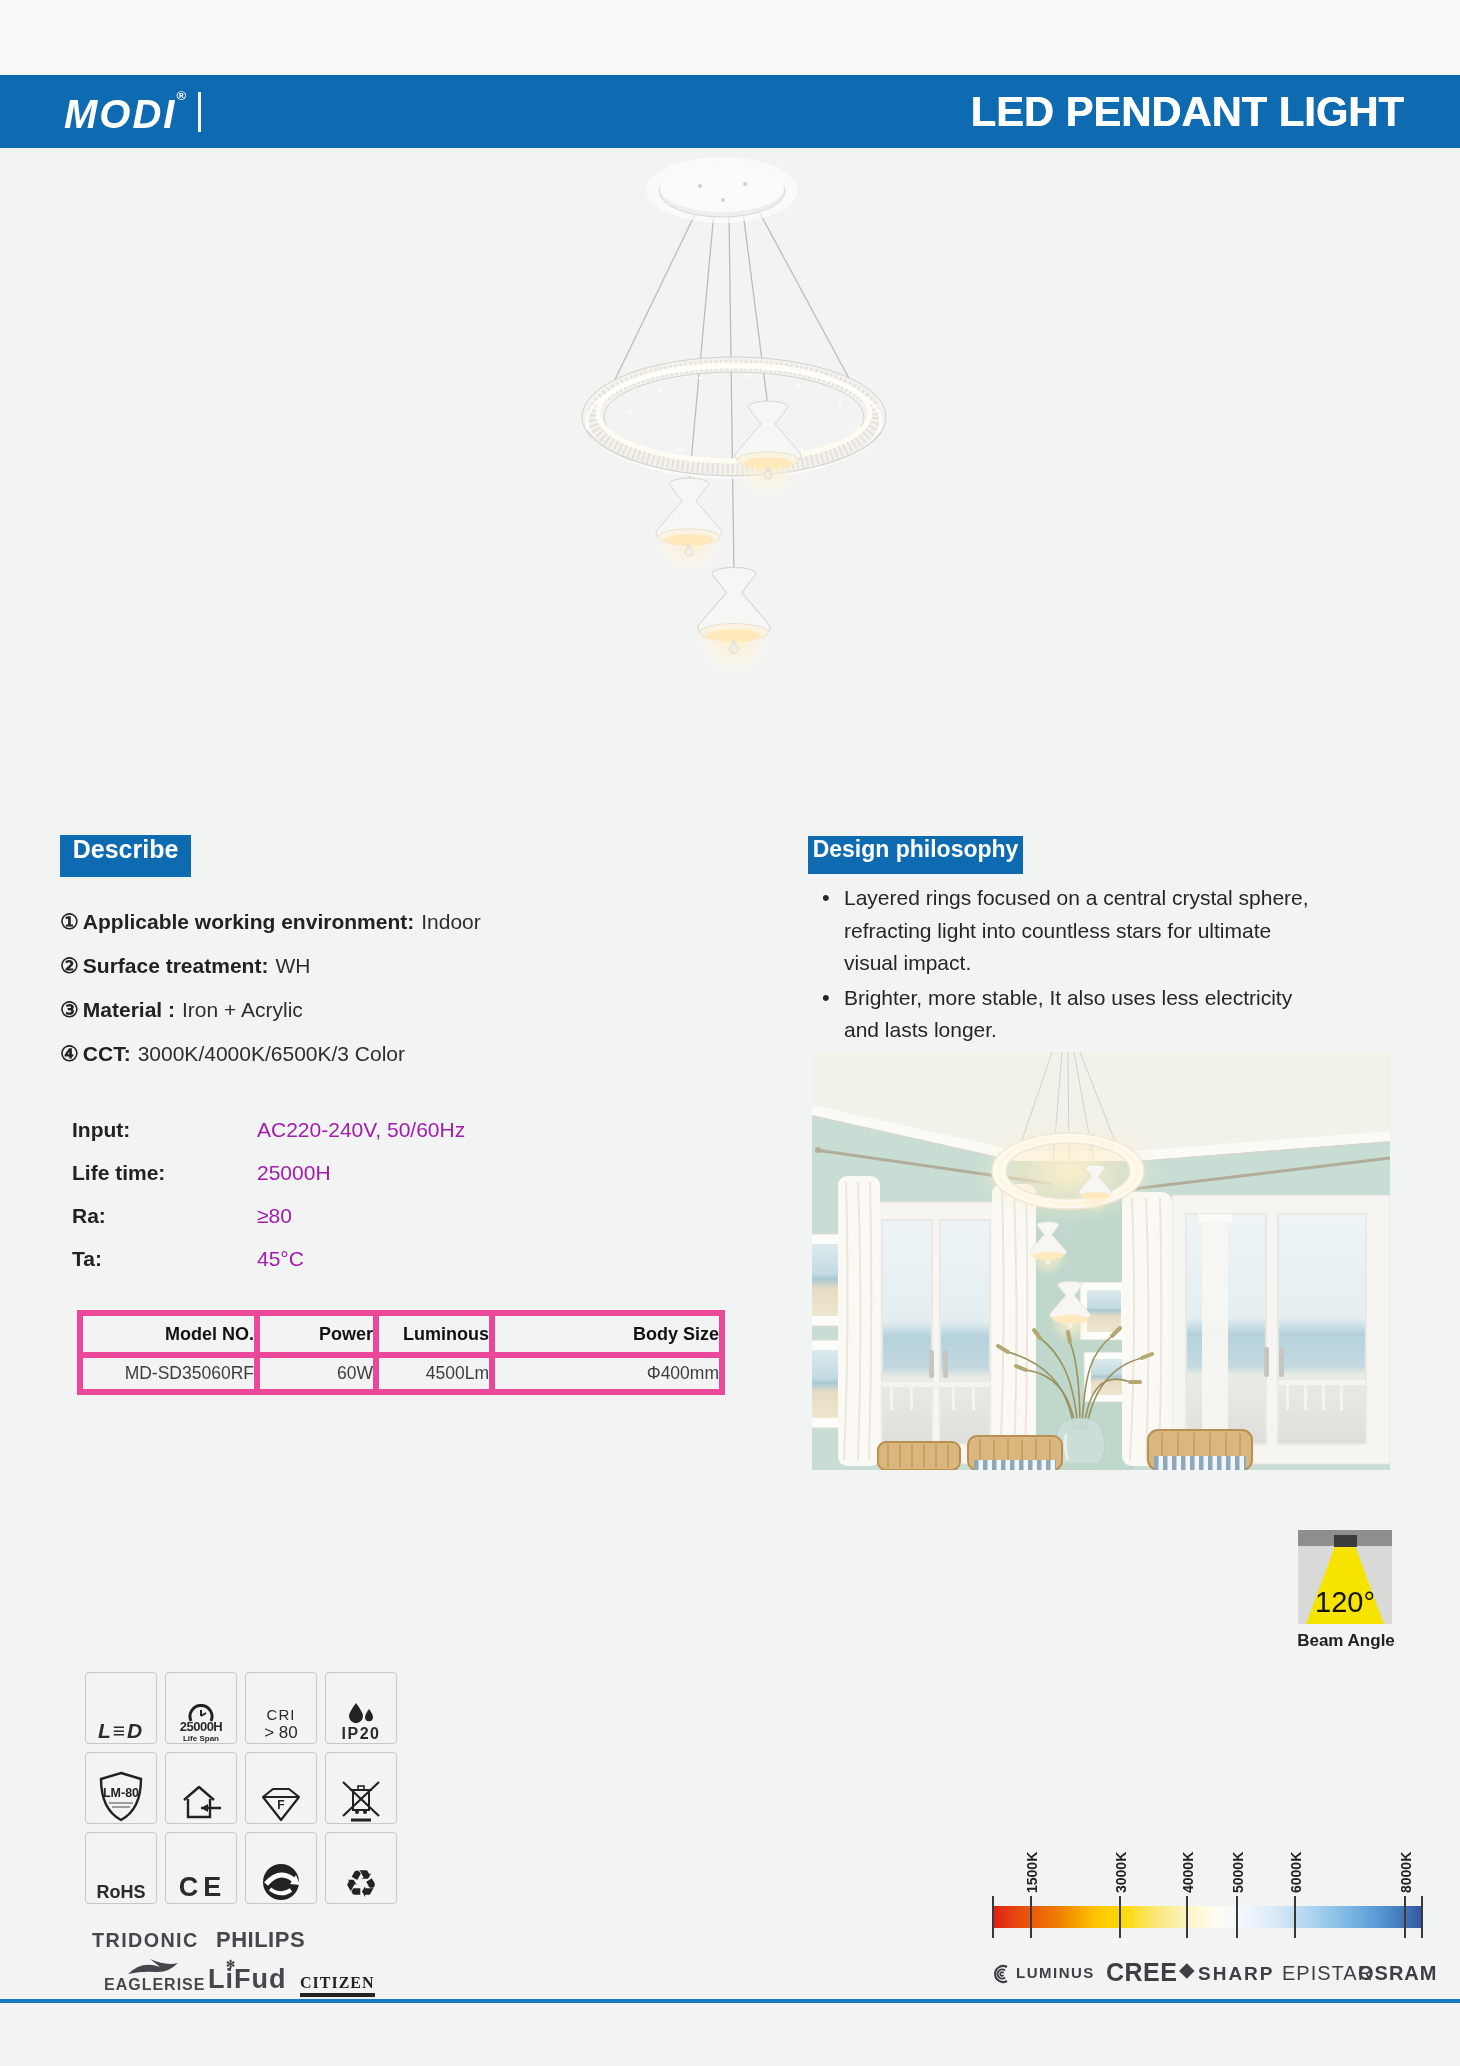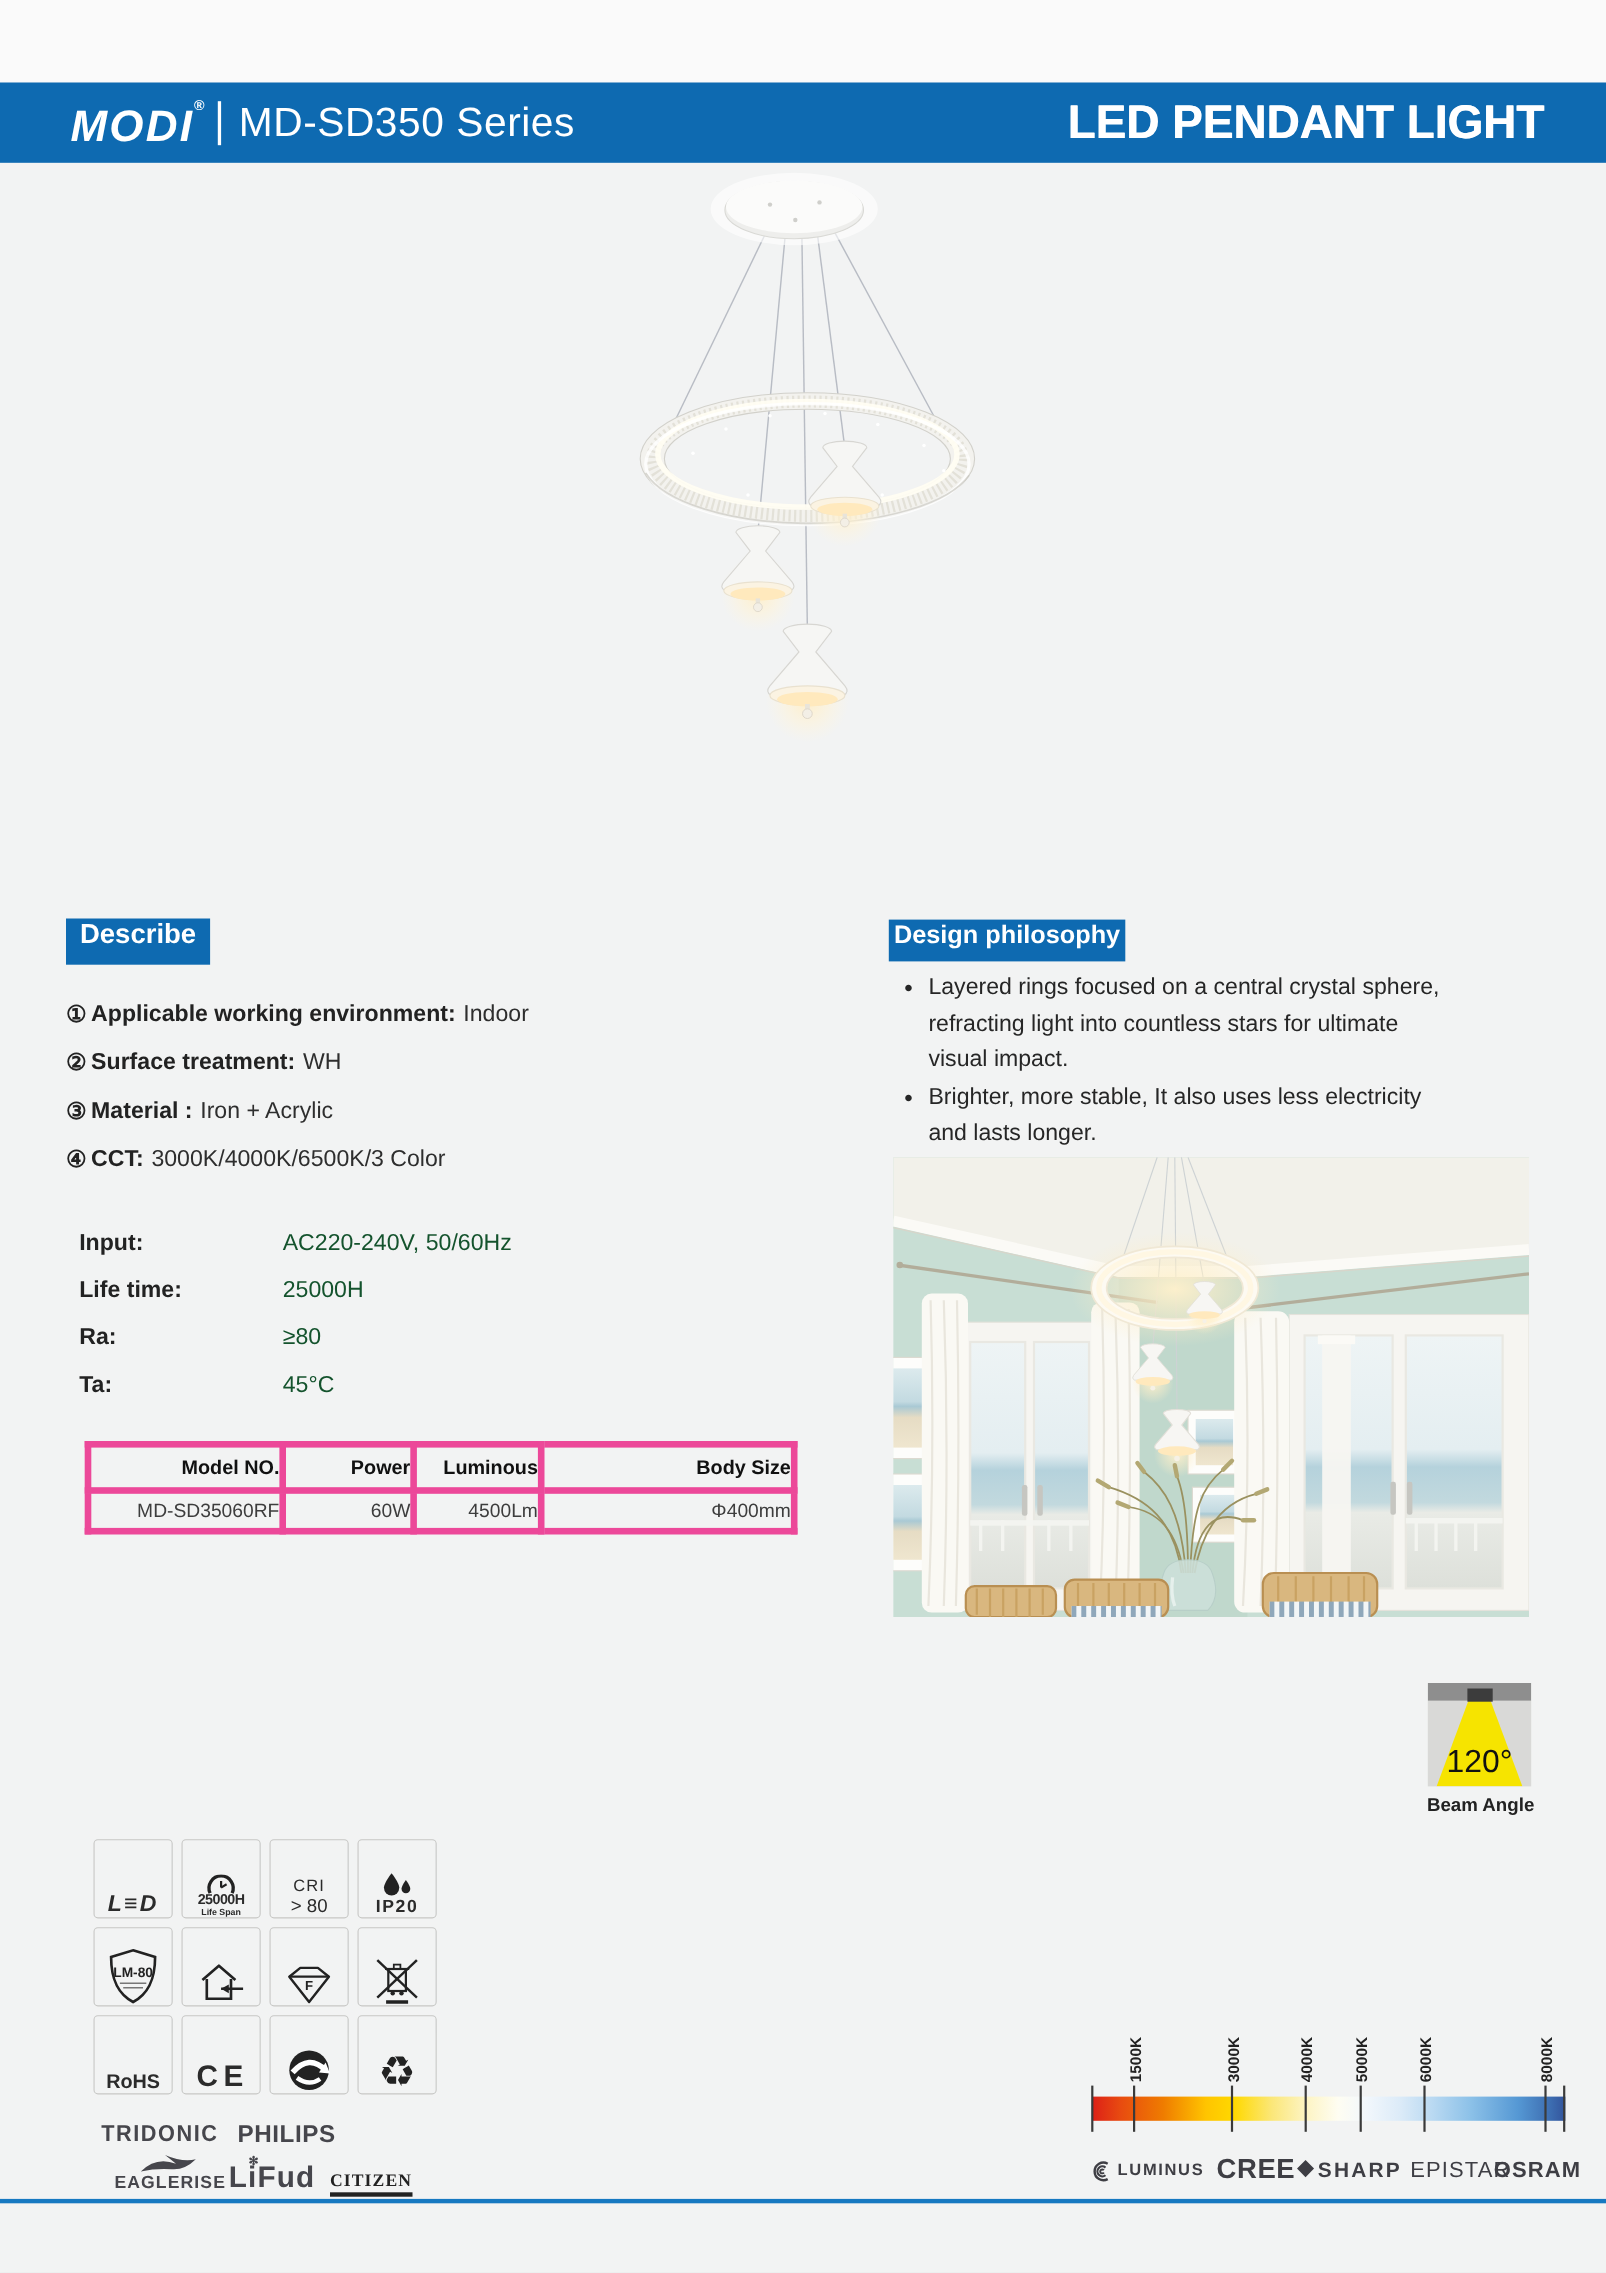--- a/index.html
+++ b/index.html
@@ -31,21 +31,21 @@
   
   .bullets { left:822px; top:882px; width:510px; }
   .bullet { display:flex; font-size:21px; line-height:32.5px; color:#262626; margin-bottom:2px; }
   .bullet .dot { width:22px; flex:0 0 22px; font-size:22px; }
   .bullet .btxt { white-space:pre-line; }
 
   
   .specs { left:72px; top:1108px; width:560px; }
   .spec-row { height:43px; display:flex; align-items:center; font-size:21px; color:#222; }
   .spec-row .slbl { width:185px; font-weight:bold; }
-  .spec-row .sval { font-weight:400; color:#14532d; }
+  .spec-row .sval { font-weight:400; color:#a21caf; }
 
   
   .spec-table { left:77px; top:1310px; border-collapse:collapse; background:transparent; }
   .spec-table th, .spec-table td { border:6px solid #ec4899; text-align:right; }
   .spec-table th { font-size:18px; font-weight:bold; color:#111; height:42px; }
   .spec-table td { font-size:17.5px; color:#3d3d3d; height:37px; font-weight:400; }
   .col-model { width:177px; } .col-power { width:119px; } .col-lum { width:116px; } .col-size { width:230px;padding-left:12px; }
 
   
   .beam-box { left:1298px; top:1530px; width:94px; height:94px; background:#d9d9d7; overflow:hidden; }
@@ -99,21 +99,20 @@
 </head>
 <body>
 
 <div class="page">
 
   <div class="abs top-strip"></div>
 
   <header class="abs topbar">
     <div class="brand"><span>MODI</span><sup>®</sup></div>
     <div class="hdr-divider"></div>
-    <div class="series">MD-SD350 Series</div>
     <div class="ptype">LED PENDANT LIGHT</div>
   </header>
 
   <svg class="abs" style="left:540px; top:150px;" width="390" height="700" viewBox="0 0 390 700">
     <defs>
       <radialGradient id="wg" cx="50%" cy="50%" r="50%">
         <stop offset="0%" stop-color="#ffeec6" stop-opacity="0.95"></stop>
         <stop offset="55%" stop-color="#fff3d6" stop-opacity="0.5"></stop>
         <stop offset="100%" stop-color="#fff6df" stop-opacity="0"></stop>
       </radialGradient>

